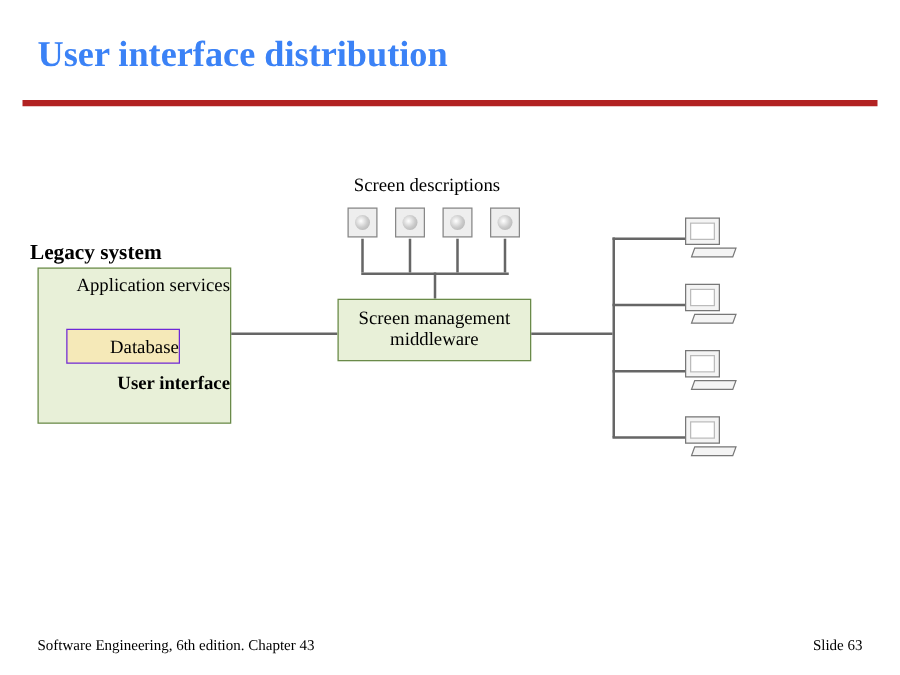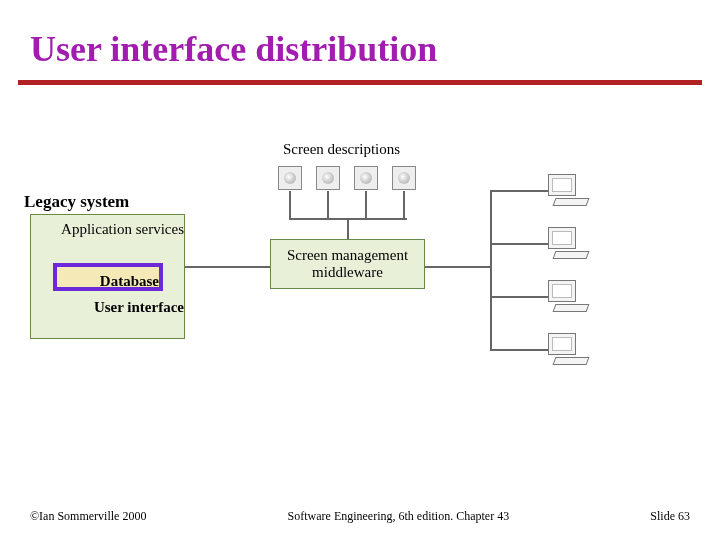--- a/index.html
+++ b/index.html
@@ -13,23 +13,23 @@
   .slide {
     position: relative;
     width: 720px;
     height: 540px;
     box-sizing: border-box;
   }
   .title {
     position: absolute;
     top: 28px;
     left: 30px;
-    font-size: 36px;
+    font-size: 29px;
     font-weight: bold;
-    color: #a21caf;
+    color: #3b82f6;
   }
   .title-underline {
     position: absolute;
     top: 80px;
     left: 18px;
     right: 18px;
     height: 5px;
     background: #b22222;
   }
   .footer {
@@ -71,27 +71,26 @@
   }
   .legacy-app {
     position: absolute;
     top: 6px;
     left: 0; right: 0;
   }
   .legacy-db {
     position: absolute;
     top: 48px;
     left: 22px;
-    width: 110px;
+    width: 91px;
     height: 28px;
     line-height: 28px;
-    border: 4px solid #6d28d9;
+    border: 1px solid #6d28d9;
     background: #f5e9b8;
     box-sizing: border-box;
-    font-weight: bold;
   }
   .legacy-ui {
     position: absolute;
     bottom: 22px;
     left: 0; right: 0; font-weight: bold;
   }
   .middleware {
     position: absolute;
     top: 109px;
     left: 240px;
@@ -285,18 +284,17 @@
         </div>
       <div class="pc" style="top:203px;">
           <div class="mon"></div>
           <div class="kb"></div>
         </div>
     </div>
 
   </div>
 
   <div class="footer">
-    <span>©Ian Sommerville 2000</span>
     <span>Software Engineering, 6th edition. Chapter 43</span>
     <span>Slide 63</span>
   </div>
 
 </div>
 
 </body></html>

